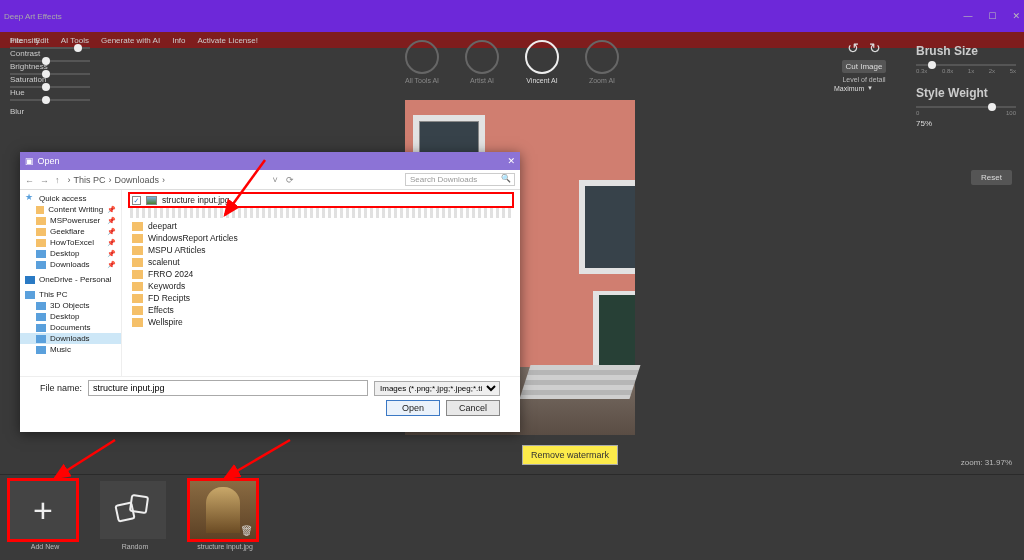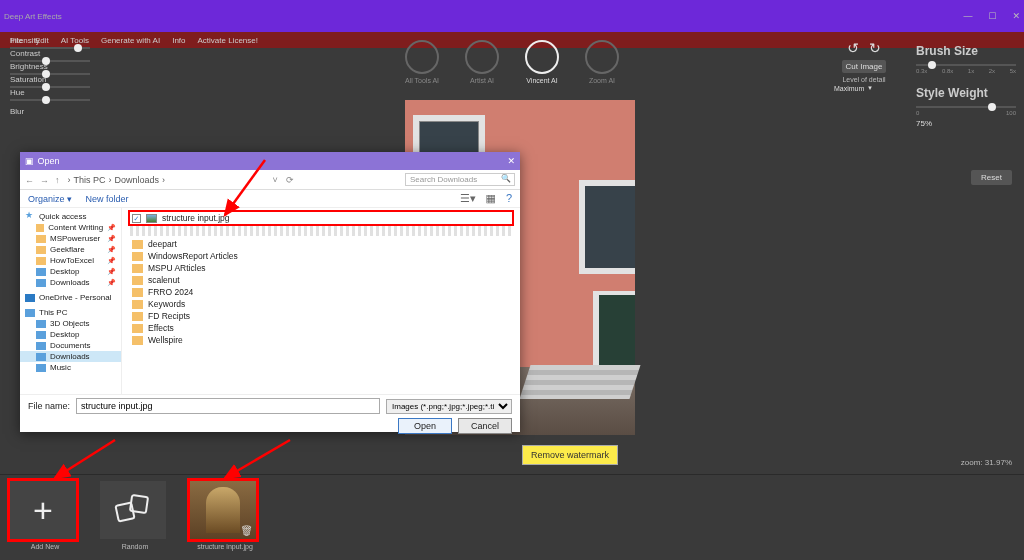--- a/index.html
+++ b/index.html
@@ -85,21 +85,21 @@
   .side-ico { width:10px; height:8px; background:#f5c069; display:inline-block; }
   .side-ico.star{ background:none; position:relative;} .side-ico.star:before{content:"★"; color:#5aa0dc; font-size:9px; position:absolute; top:-3px;}
   .side-ico.drive{ background:#5aa0dc;} .side-ico.pc{background:#5aa0dc;}
   .pin { margin-left:auto; color:#888; font-size:7px;}
   .dlg-files { flex:1; padding:4px 8px; font-size:8.5px; overflow:hidden;}
   .file-row { display:flex; align-items:center; gap:5px; padding:1px 2px;}
   .file-row.sel { outline:2px solid #f00; padding:1px 2px;}
   .f-ico { width:11px; height:9px; background:#f5c069; display:inline-block;}
   .f-ico.img { background:linear-gradient(#7eb0e0,#4a8030); border:1px solid #888;}
   .chk { width:9px; height:9px; border:1px solid #888; font-size:7px; text-align:center; line-height:7px; color:#3478c8;}
-  .dlg-footer { height:30px; border-top:1px solid #eee; padding:3px 8px; font-size:9px;}
+  .dlg-footer { height:30px; border-top:1px solid #eee; padding:3px 20px; font-size:9px;}
   .fn-row { display:flex; align-items:center; gap:6px; margin-bottom:4px;}
   .fn-row input { flex:1; border:1px solid #aaa; padding:2px 4px; font-size:9px;}
   .fn-row select { width:126px; border:1px solid #aaa; font-size:8px; padding:1px;}
   .btn-row { display:flex; justify-content:flex-end; gap:6px;}
   .dlg-btn { width:54px; padding:2px 0; border:1px solid #888; font-size:9px; background:#e8e8e8; text-align:center;}
   .dlg-btn.primary { border:1.5px solid #3b78c4; background:#eaf2fb;}
 
   
   .arrow { position:absolute; background:none; }
 </style>
@@ -272,29 +272,20 @@
     <div class="path">
         <span>›</span>
         <span>This PC</span>
         <span>›</span>
         <span>Downloads</span>
         <span>›</span>
       </div>
     <span class="ref" style="margin-left:auto">˅</span>
     <span class="ref">⟳</span>
     <div class="search"><span>Search Downloads</span><span style="position:absolute; right:3px; top:0;">🔍</span></div>
-  </div>
-  <div class="dlg-tool">
-    <span><span>Organize</span> ▾</span>
-    <span style="margin-left:14px">New folder</span>
-    <div class="right">
-        <span>☰▾</span>
-        <span>▦</span>
-        <span style="color:#3b78c4">?</span>
-      </div>
   </div>
   <div class="dlg-body">
     <div class="dlg-side">
       <div class="side-item">
           <span class="side-ico star"></span>
           <span>Quick access</span>
         </div>
       <div class="side-item" style="padding-left:16px">
           <span class="side-ico"></span>
           <span>Content Writing</span>

